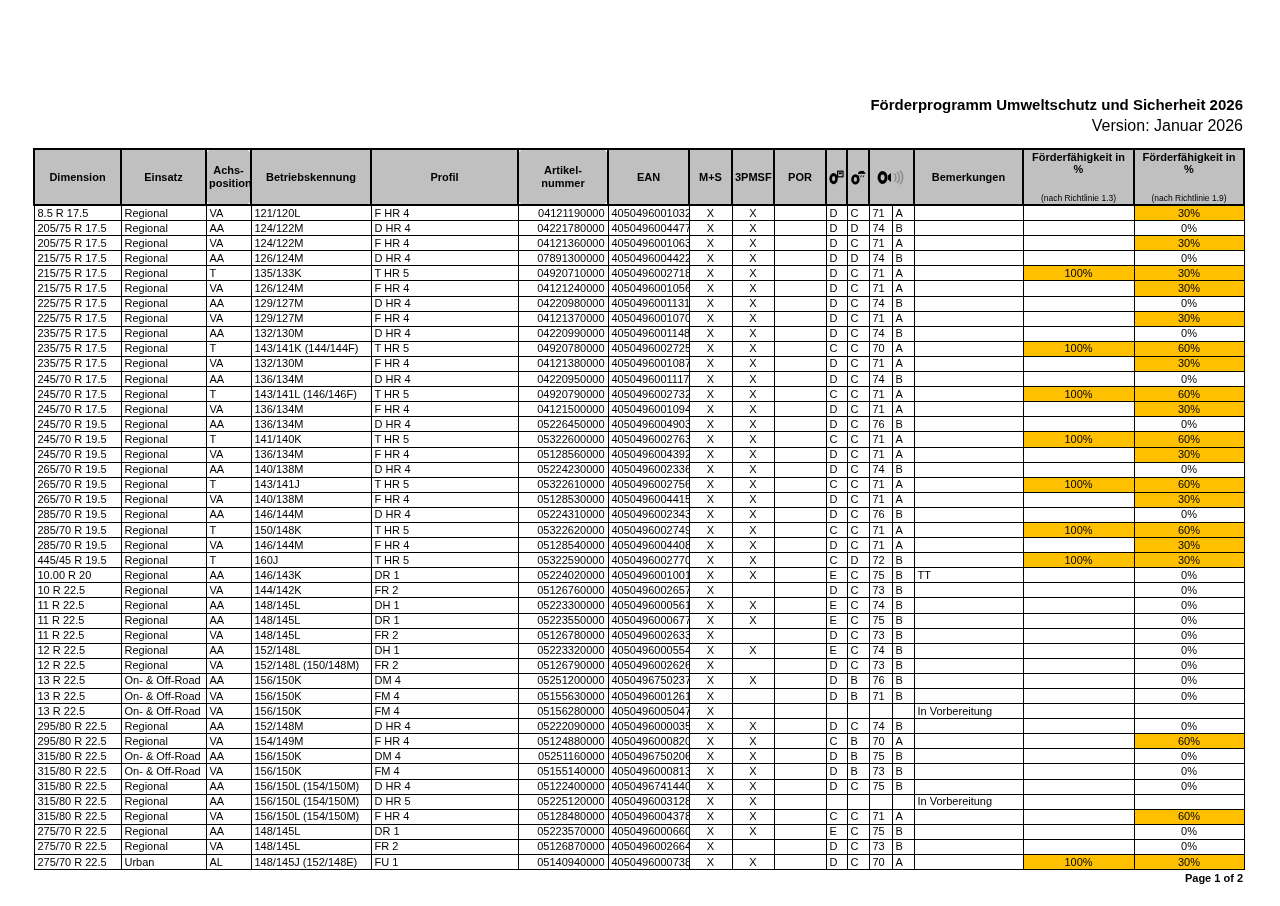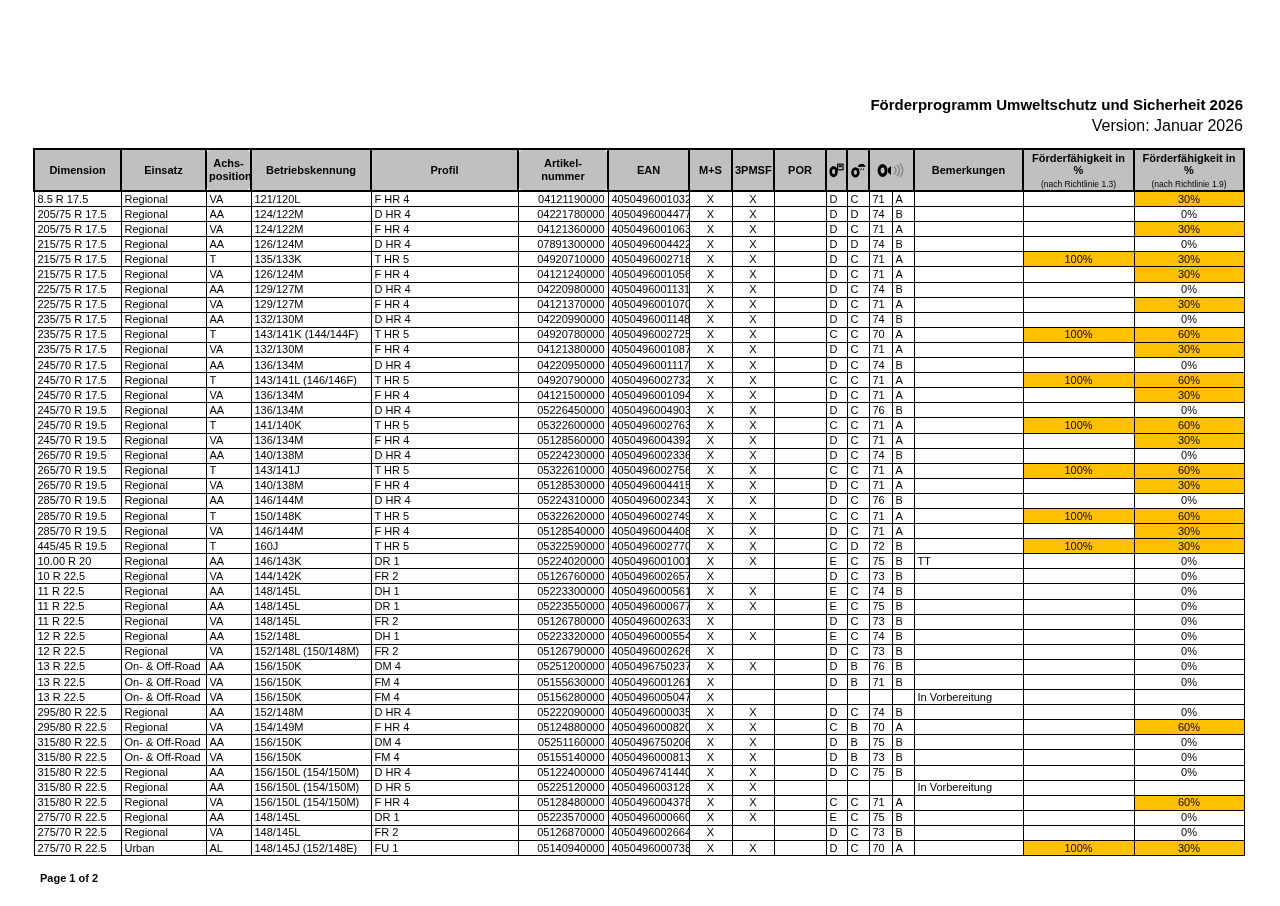--- a/index.html
+++ b/index.html
@@ -14,30 +14,30 @@
 
   
   .title-block{position:absolute;right:37px;top:96px;text-align:right;}
   .doc-title{font-size:15px;font-weight:bold;}
   .doc-version{font-size:16px;margin-top:4px;}
 
   
   table{position:absolute;left:33px;top:148px;border-collapse:collapse;table-layout:fixed;width:1210px;font-size:11px;}
   thead th{border:2px solid #000;background:#C0C0C0;font-size:11px;font-weight:bold;padding:1px 2px;height:38px;vertical-align:middle;text-align:center;}
   thead th.pre{white-space:pre-line;line-height:1.15;border-radius:7px;}
-  thead th .sub{display:block;font-size:8.5px;font-weight:normal;margin-top:3px;}
+  thead th .sub{display:block;font-size:8.5px;font-weight:normal;margin-top:18px;}
   tbody td{border:1px solid #000;padding:0 3px;height:14.1px;line-height:1;vertical-align:middle;white-space:nowrap;overflow:hidden;font-size:11px;}
   tbody td.ta-l{text-align:left;}
   tbody td.ta-r{text-align:right;}
   tbody td.ta-c{text-align:center;}
   tbody td.hl{background:#FFC000;}
   th svg{display:block;margin:0 auto;}
 
   
-  .footer{position:absolute;left:40px;top:872px;width:1210px;text-align:left;font-size:11px;font-weight:bold;}
+  .footer{position:absolute;left:33px;top:872px;width:1210px;text-align:right;font-size:11px;font-weight:bold;}
 </style>
 </head>
 <body>
 
 <div class="page">
 
 
   <div class="title-block">
     <div class="doc-title">Förderprogramm Umweltschutz und Sicherheit 2026</div>
     <div class="doc-version">Version: Januar 2026</div>

